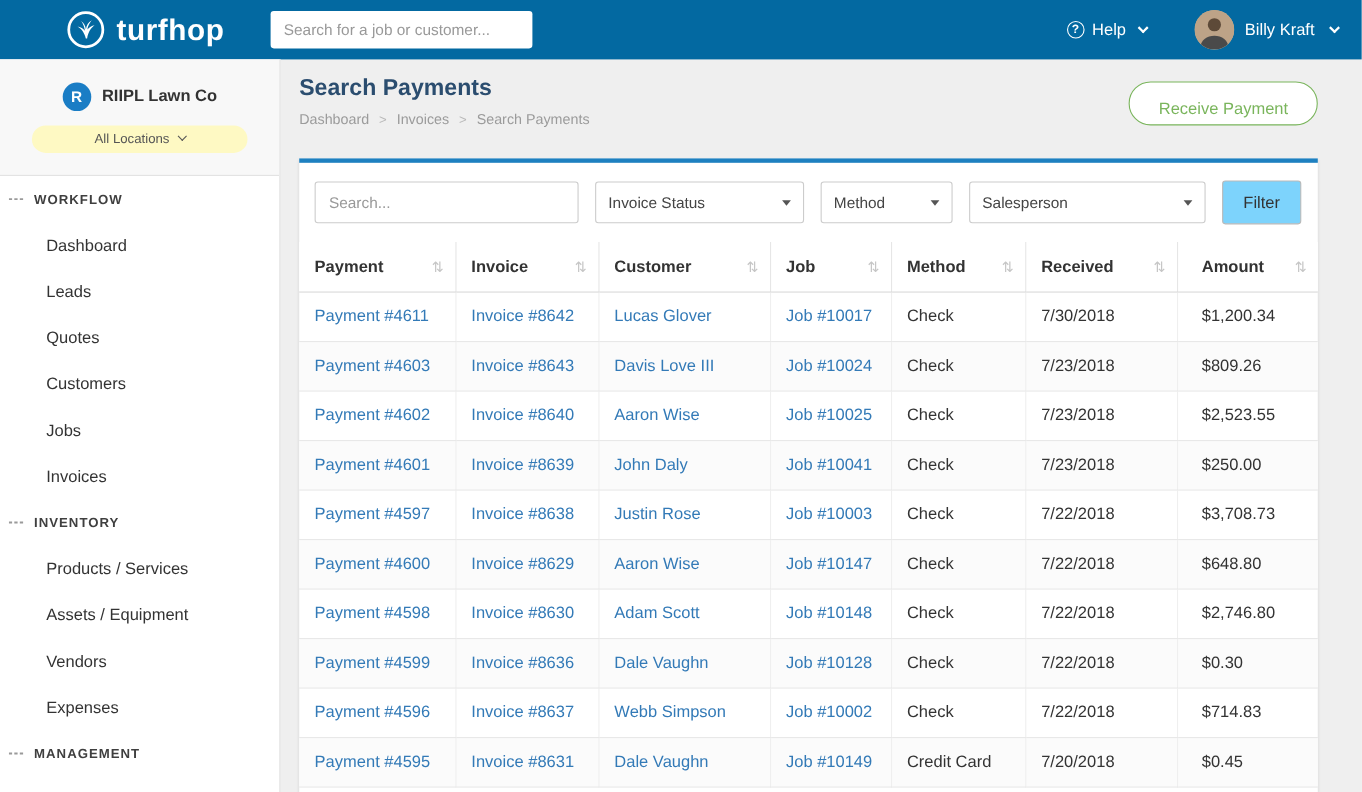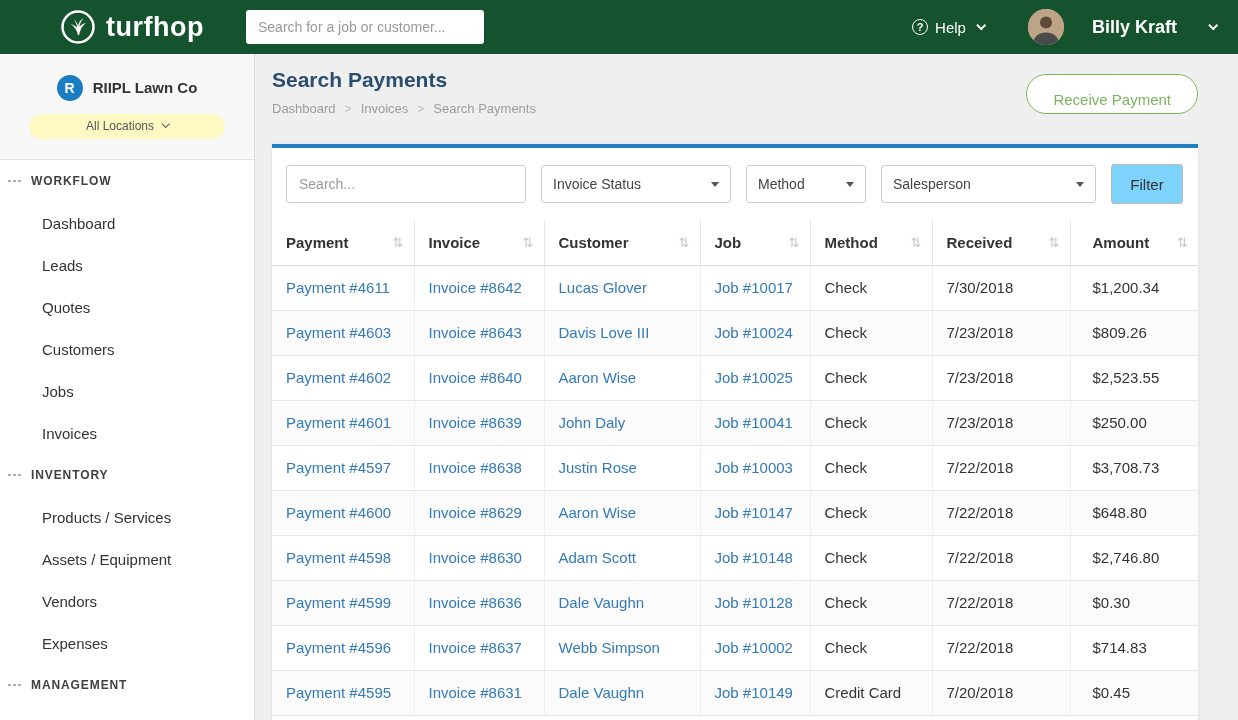--- a/index.html
+++ b/index.html
@@ -2,38 +2,38 @@
 <html><head>
 <meta charset="utf-8">
 <style>
   * { margin:0; padding:0; box-sizing:border-box; }
   html,body { width:1238px; height:720px; overflow:hidden; background:#efefef;
               font-family:"Liberation Sans",sans-serif; }
   .app { width:1238px; height:720px; display:grid;
          grid-template-rows:54px 1fr; grid-template-columns:255px 1fr; }
 
   
-  .topbar { grid-column:1/3; background:#14532d; display:flex; align-items:center;
+  .topbar { grid-column:1/3; background:#0369a1; display:flex; align-items:center;
             padding:0 22px 0 60px; }
   .brand { display:flex; align-items:center; gap:10px; cursor:pointer; }
   .brand-name { color:#fff; font-size:27px; font-weight:bold; letter-spacing:.5px; }
   .global-search { margin-left:42px; width:238px; height:34px; border:none; border-radius:3px;
                    padding:0 12px; font-size:14px; color:#333; outline:none;
                    font-family:"Liberation Sans",sans-serif; }
   .global-search::placeholder { color:#999; }
   .top-right { margin-left:auto; display:flex; align-items:center; }
   .help { display:flex; align-items:center; gap:7px; color:#fff; font-size:15px;
           cursor:pointer; margin-right:44px; }
   .help-circle { width:16px; height:16px; border:1px solid #fff; border-radius:50%;
                  display:flex; align-items:center; justify-content:center;
                  font-size:11px; font-weight:bold; }
   .chev { display:inline-block; width:7px; height:7px; border-right:2px solid currentColor;
           border-bottom:2px solid currentColor; transform:rotate(45deg) translate(-1px,-2px);
           margin-left:4px; }
-  .user { display:flex; align-items:center; gap:28px; color:#fff; font-size:18px; cursor:pointer;font-weight:bold; }
+  .user { display:flex; align-items:center; gap:10px; color:#fff; font-size:15px; cursor:pointer; }
   .avatar { width:36px; height:36px; border-radius:50%; overflow:hidden; display:block;
             background:#c9b08f; }
 
   
   .sidebar { grid-row:2; grid-column:1; background:#fff; border-right:1px solid #ddd;
              overflow:hidden; }
   .company-block { height:106px; background:#f8f8f8; border-bottom:1px solid #e3e3e3;
                    display:flex; flex-direction:column; align-items:center;
                    justify-content:center; gap:13px; }
   .company-row { display:flex; align-items:center; gap:10px; }

